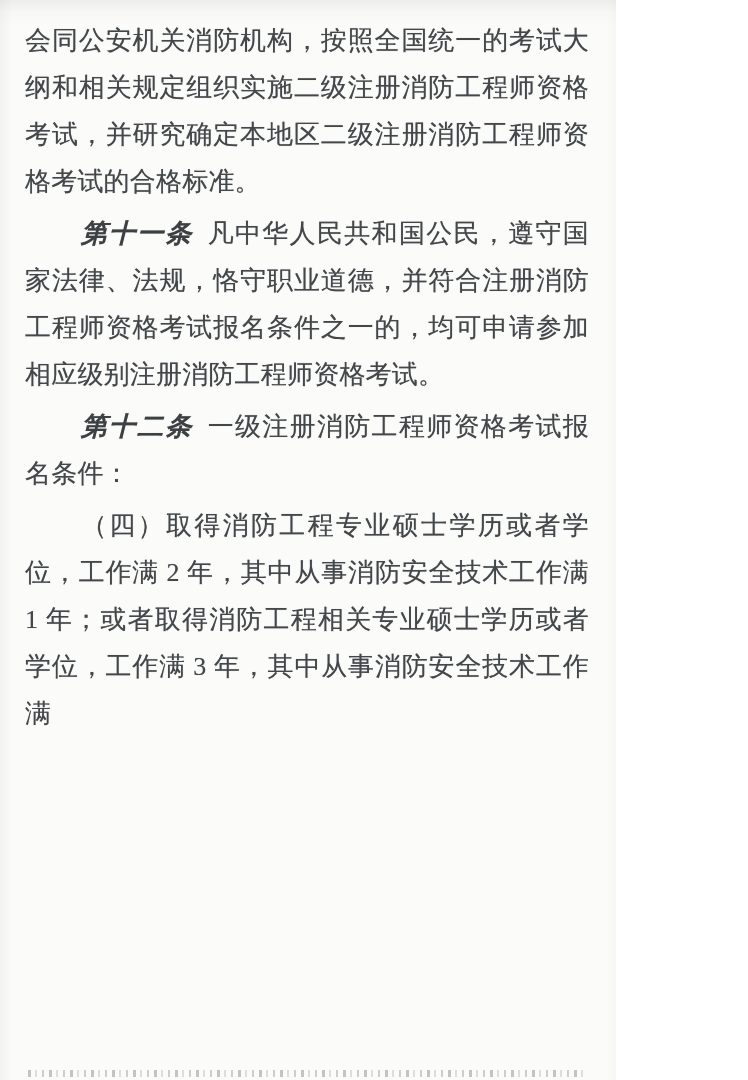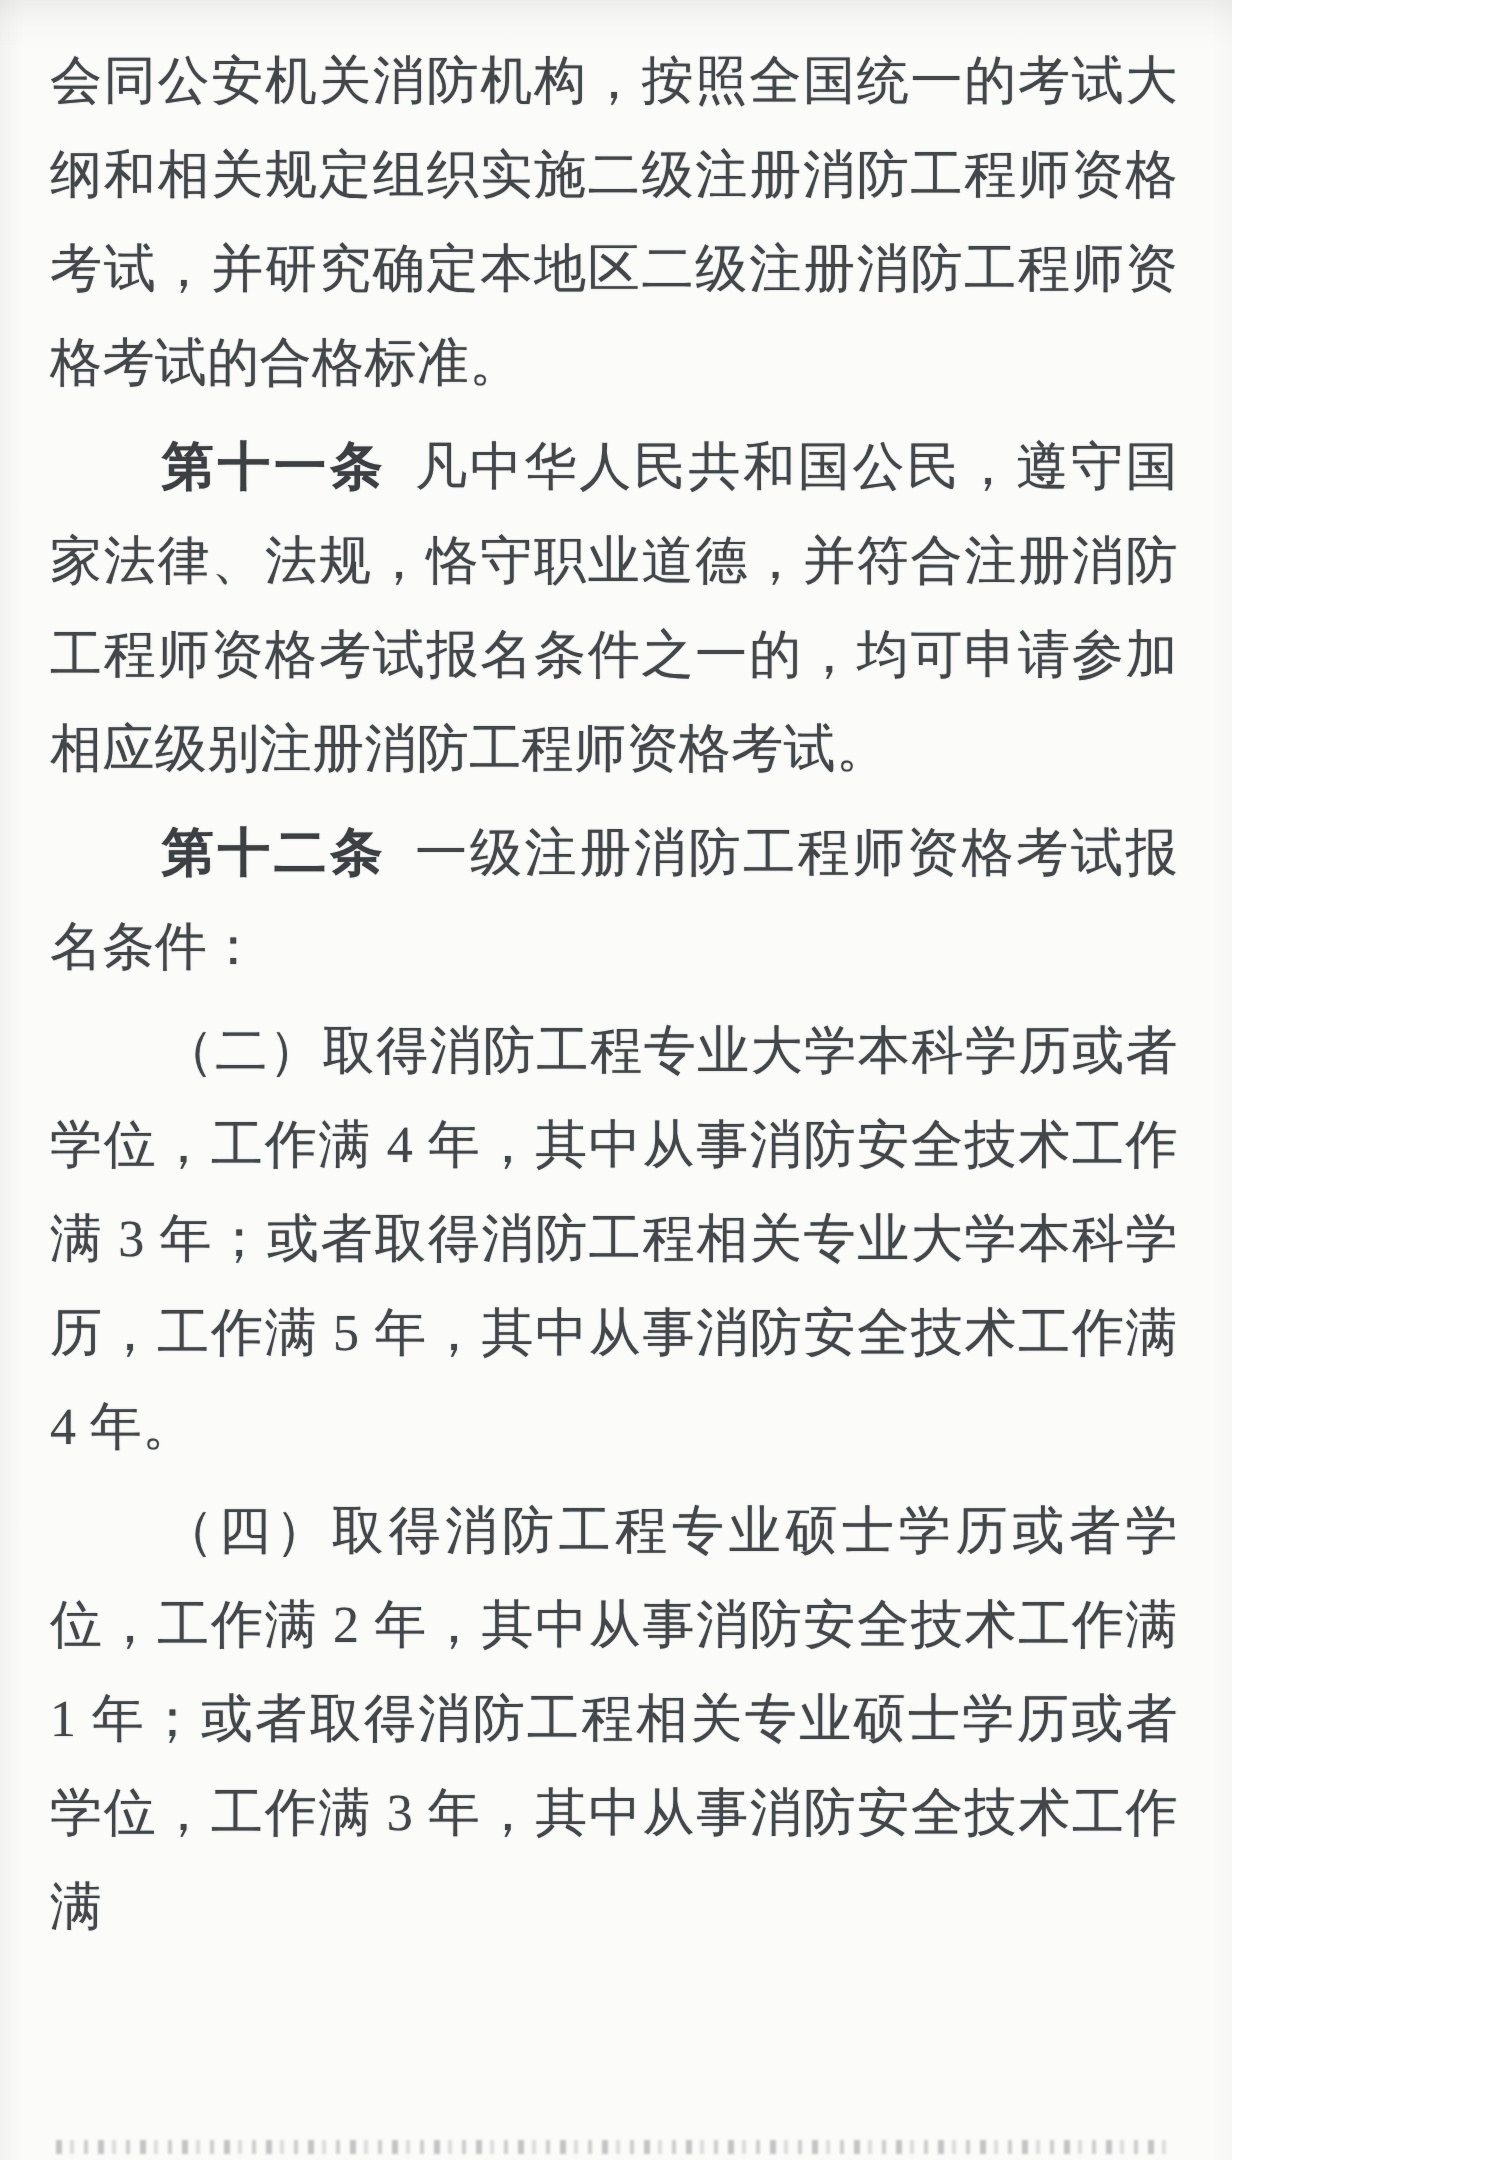--- a/index.html
+++ b/index.html
@@ -37,20 +37,21 @@
   }
   .para.indent {
     text-indent: 2.15em;
   }
   .article-no {
     font-family: "Liberation Sans", "DejaVu Sans", sans-serif;
     font-weight: 700;
     color: #3c4043;
     margin-right: 0.55em;
     letter-spacing: 1px;
+    font-style: italic;
   }
   
   .cut-line-remnant {
     position: absolute;
     top: 1070px;
     left: 28px;
     right: 30px;
     height: 7px;
     background:
       repeating-linear-gradient(90deg,
@@ -64,17 +65,16 @@
   }
 </style>
 </head>
 <body>
 
 <div class="page">
   <div class="content">
       <p class="para"><span>会同公安机关消防机构，按照全国统一的考试大纲和相关规定组织实施二级注册消防工程师资格考试，并研究确定本地区二级注册消防工程师资格考试的合格标准。</span></p>
       <p class="para indent"><span class="article-no">第十一条</span><span>凡中华人民共和国公民，遵守国家法律、法规，恪守职业道德，并符合注册消防工程师资格考试报名条件之一的，均可申请参加相应级别注册消防工程师资格考试。</span></p>
       <p class="para indent"><span class="article-no">第十二条</span><span>一级注册消防工程师资格考试报名条件：</span></p>
-      <p class="para indent"><span>（二）取得消防工程专业大学本科学历或者学位，工作满 4 年，其中从事消防安全技术工作满 3 年；或者取得消防工程相关专业大学本科学历，工作满 5 年，其中从事消防安全技术工作满 4 年。</span></p>
       <p class="para indent"><span>（四）取得消防工程专业硕士学历或者学位，工作满 2 年，其中从事消防安全技术工作满 1 年；或者取得消防工程相关专业硕士学历或者学位，工作满 3 年，其中从事消防安全技术工作满</span></p>
     </div>
   <div class="cut-line-remnant"></div>
 </div>
 
 </body></html>

